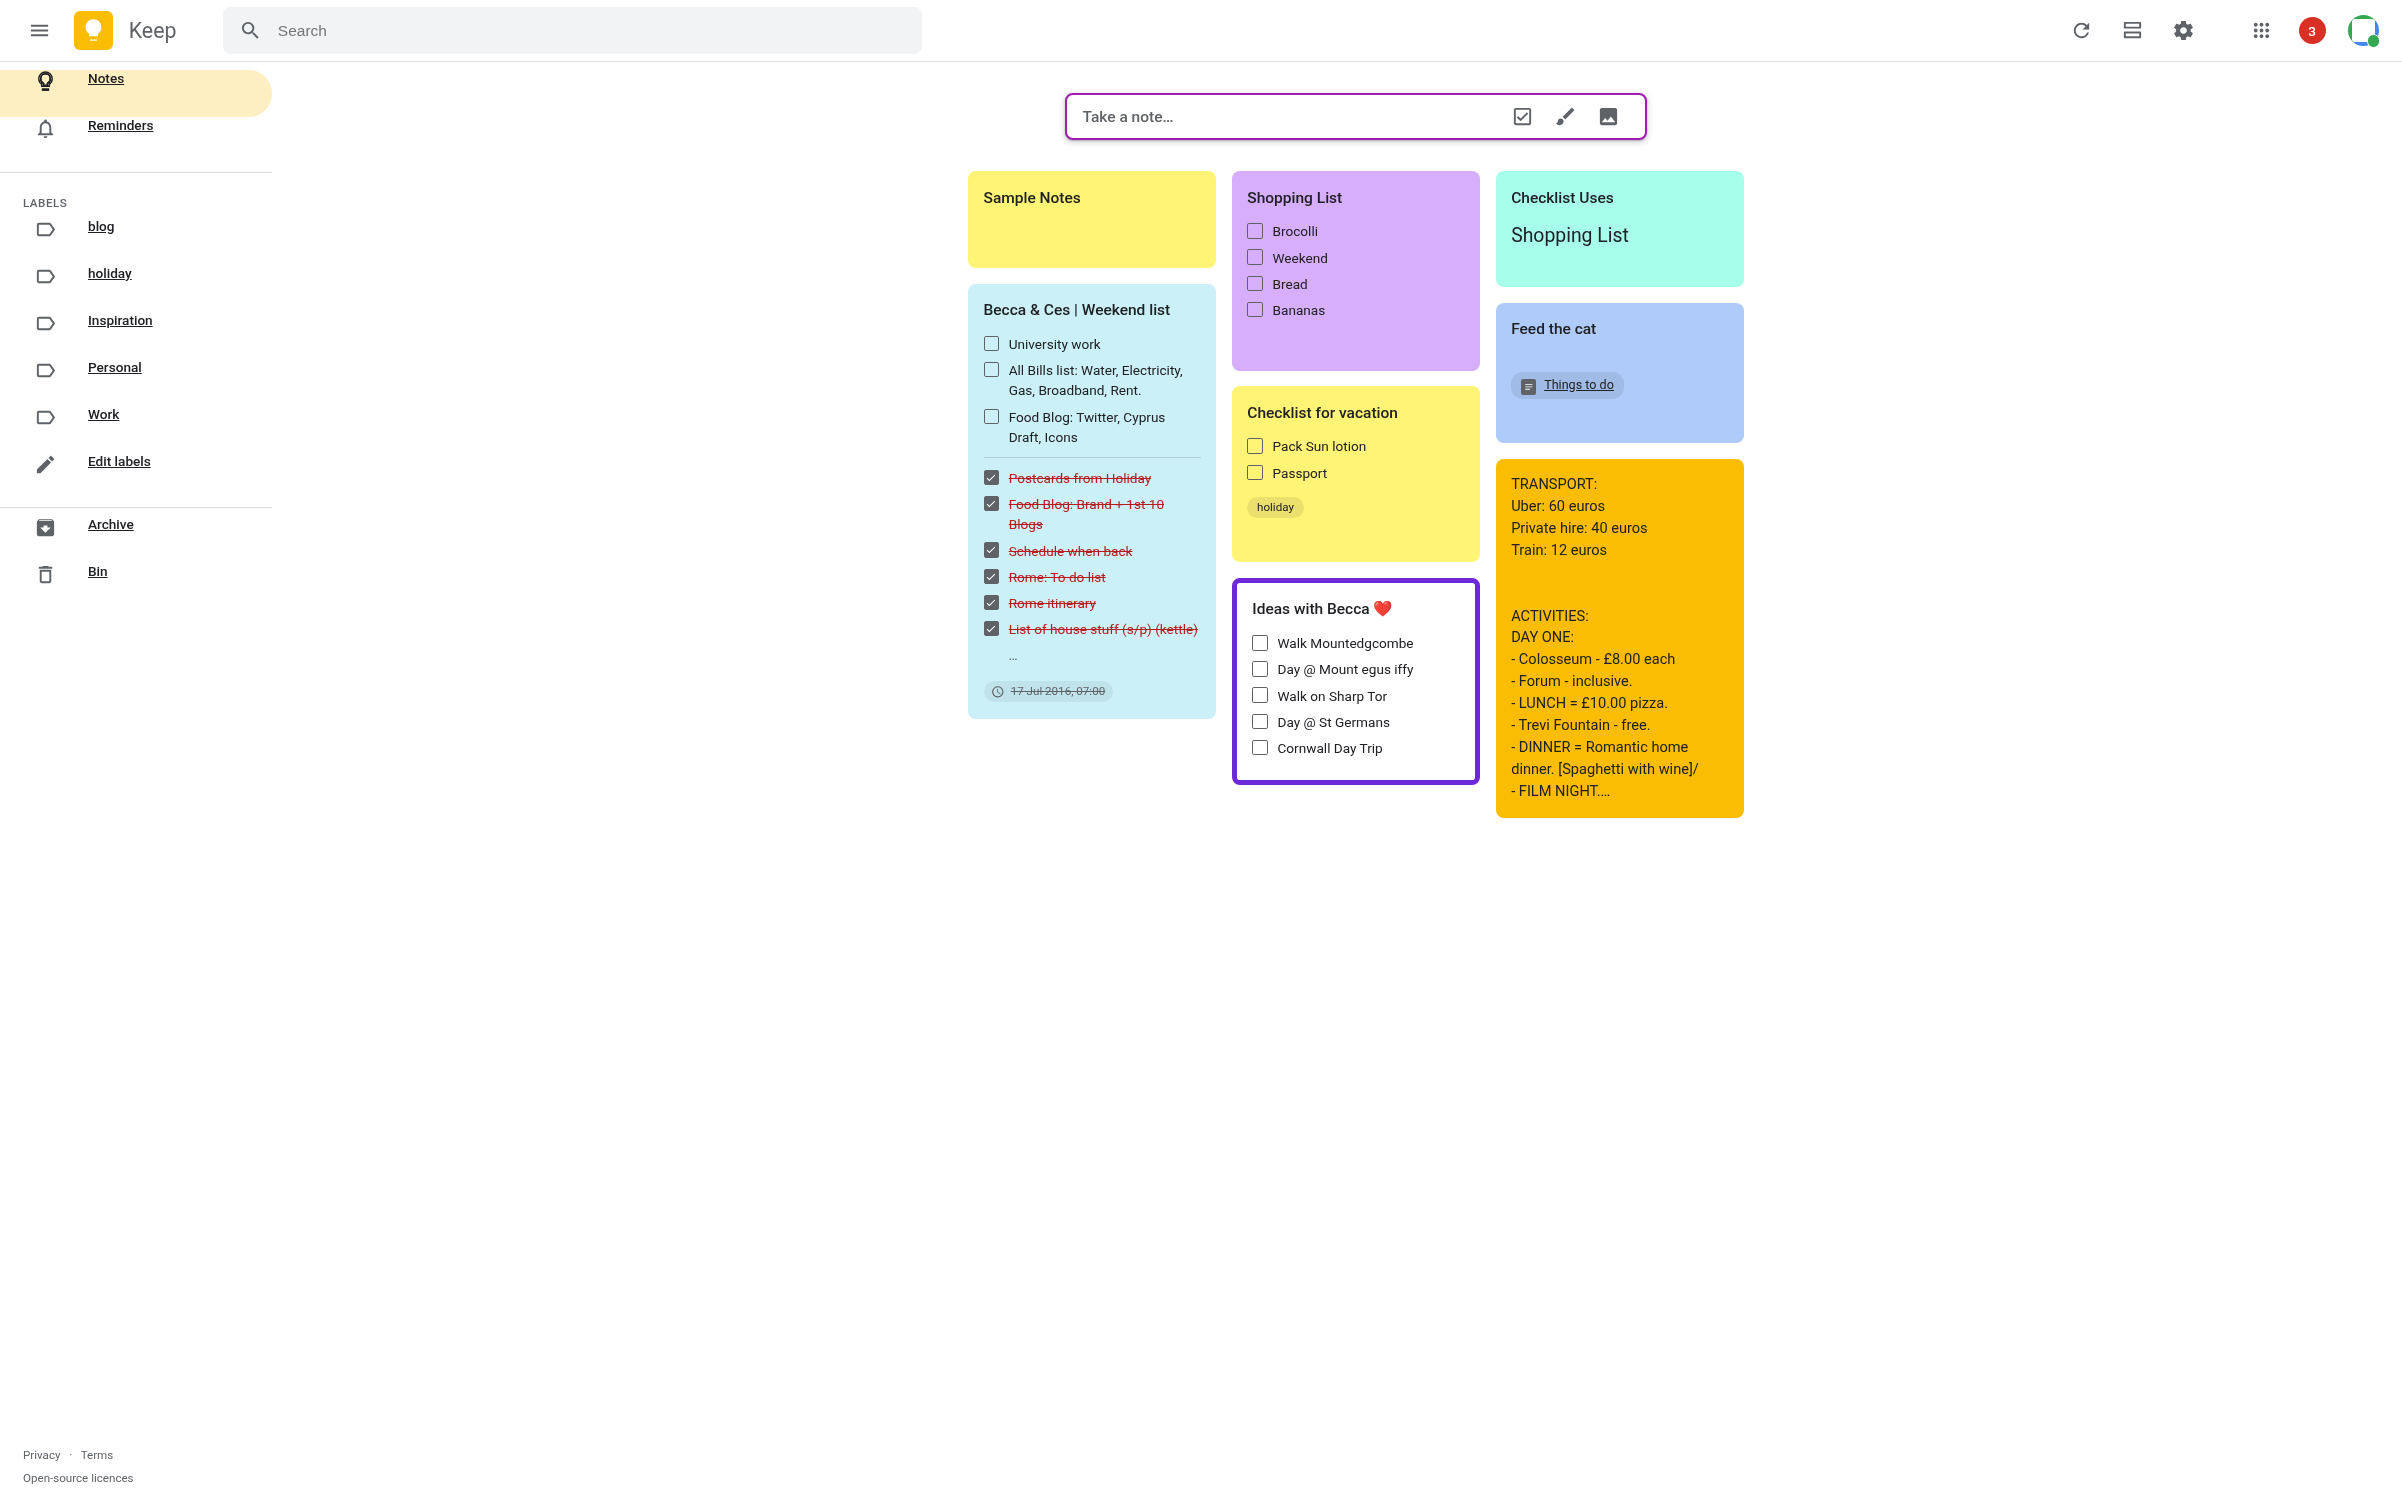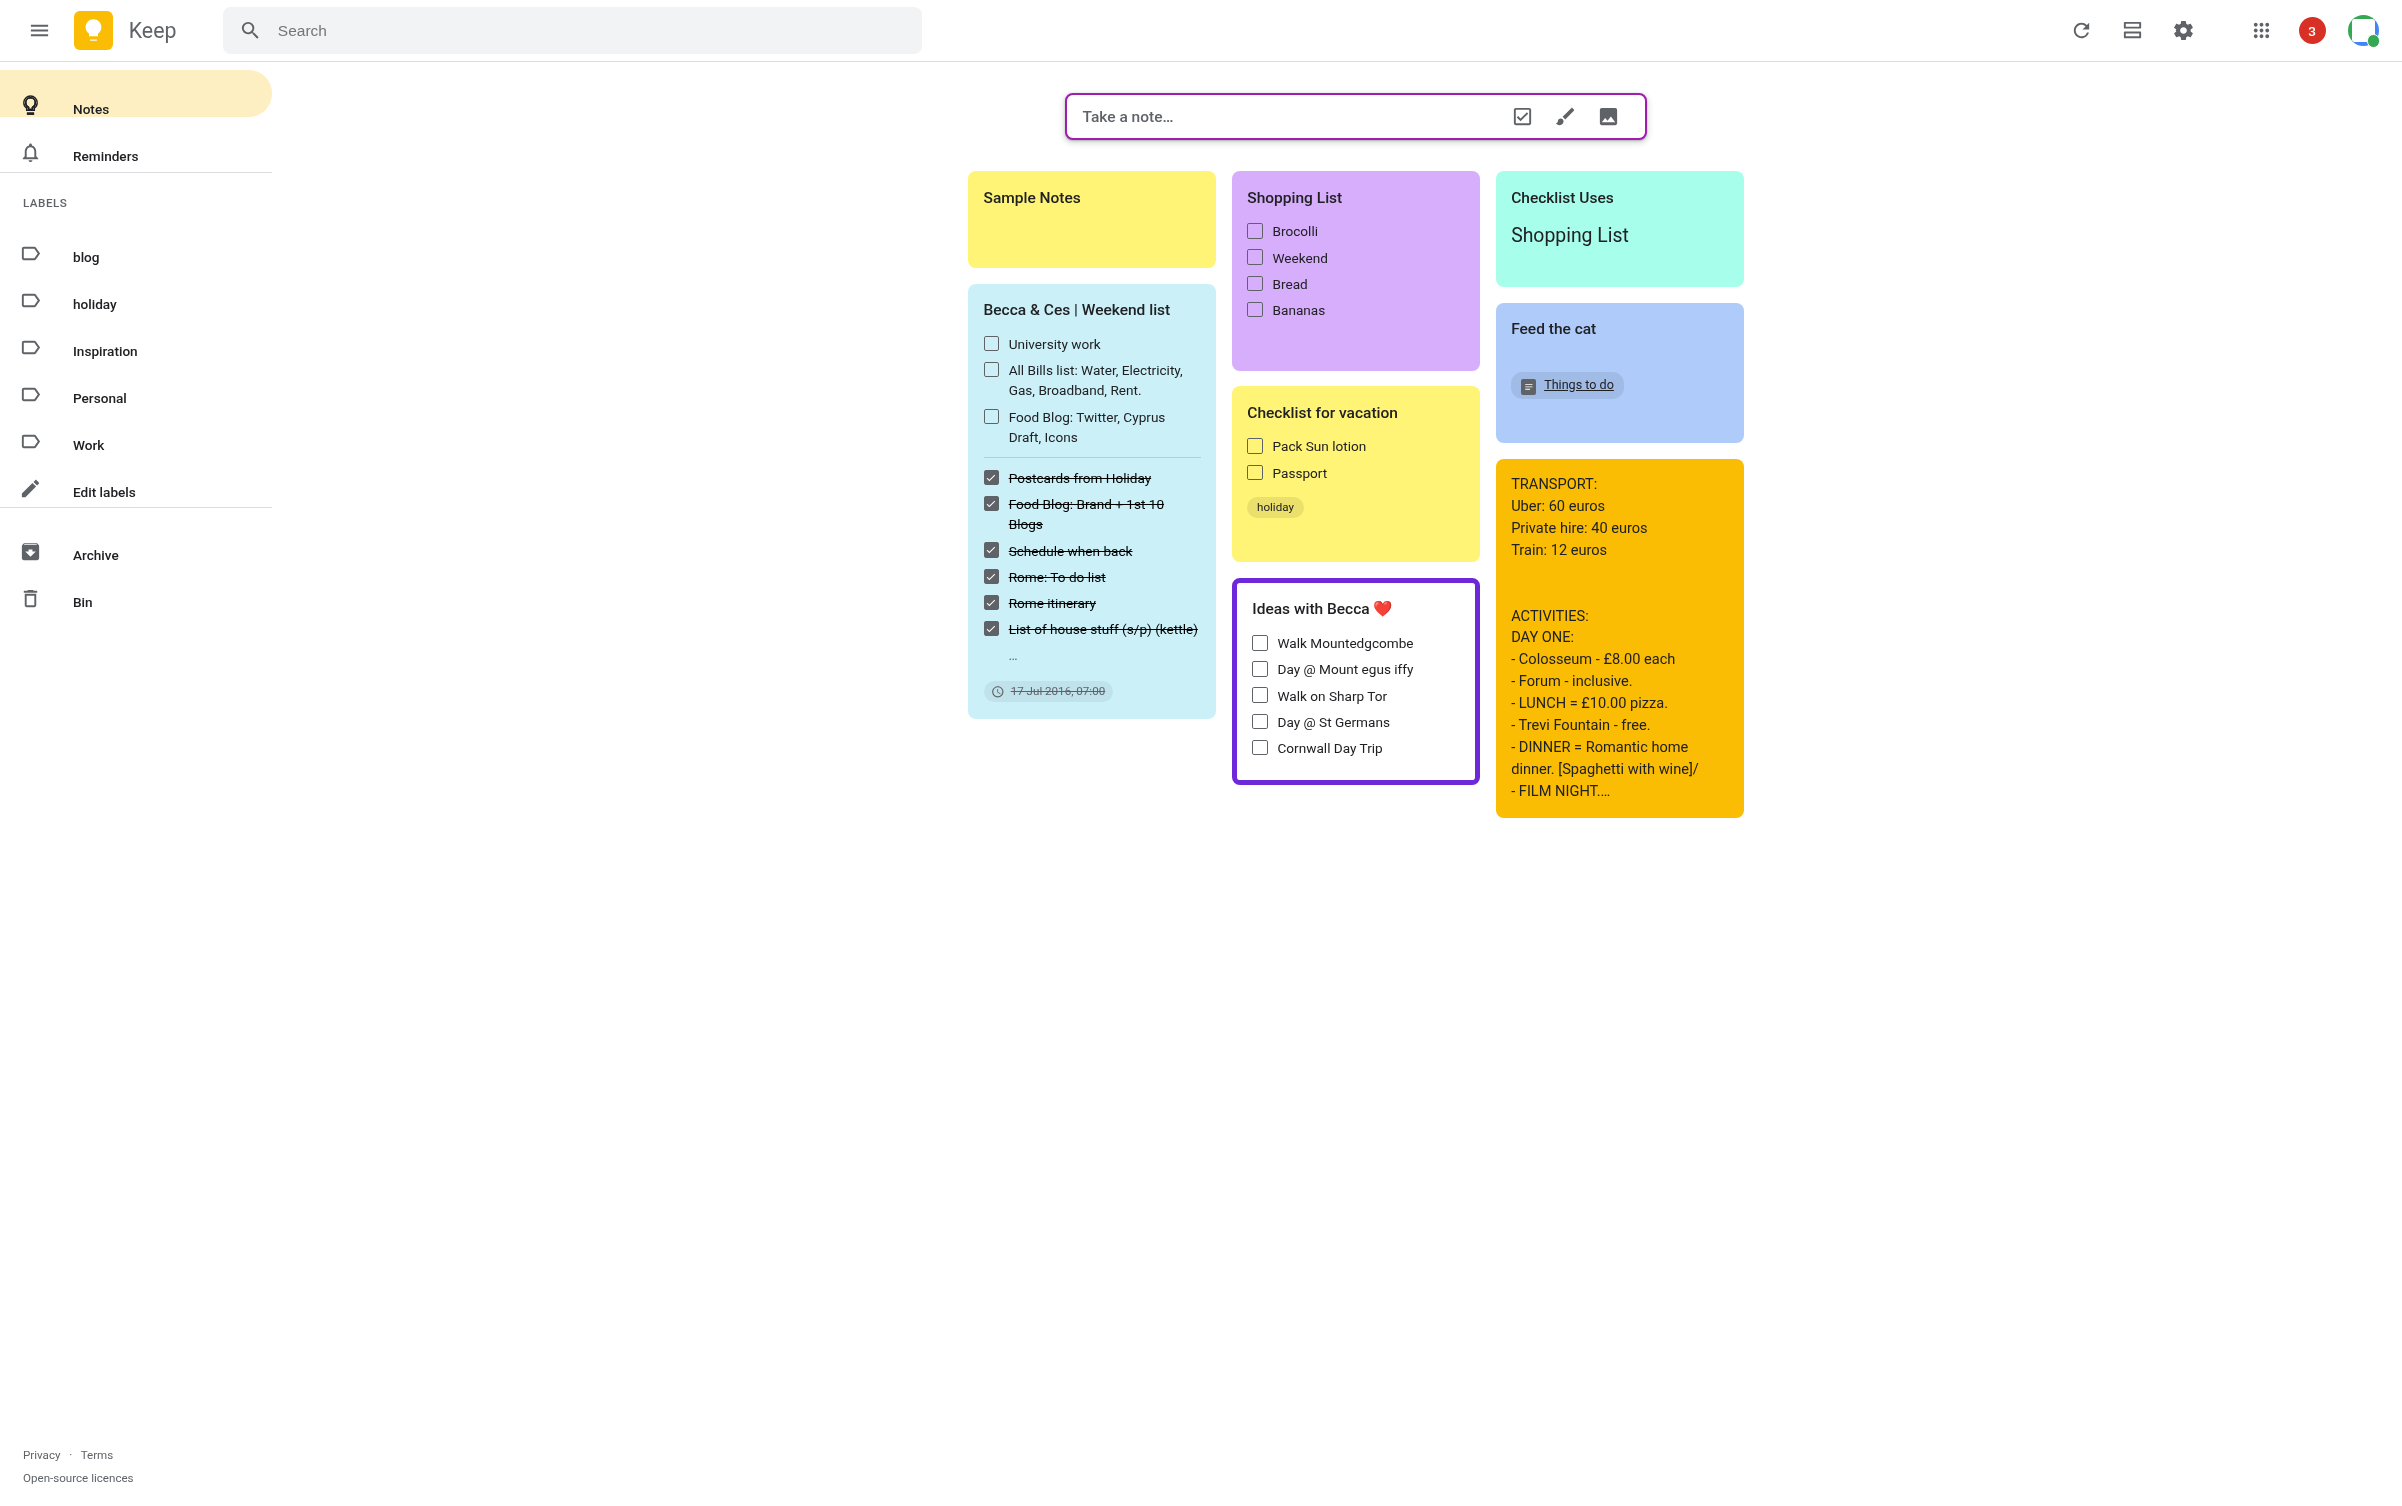--- a/index.html
+++ b/index.html
@@ -101,28 +101,29 @@
     height: calc(100% - 62px);
   }
   .sidebar {
     width: 272px;
     padding-top: 7.8px;
     display: flex;
     flex-direction: column;
   }
   .sidebar-item {
     display: flex;
-    align-items: flex-end;
+    align-items: flex-start;
     height: 47px;
-    padding-left: 19px;
+    padding-left: 34px;
     border-radius: 0 23px 23px 0;
     cursor: pointer;
     color: #202124;
     font-size: 13.6px;
     font-weight: 500;
+    text-decoration: underline;
   }
   .sidebar-item.active { background: #feefc3; }
   .sidebar-item .side-icon {
     width: 23px; height: 23px;
     margin-right: 31px;
     color: #5f6368;
     display: flex; align-items: center; justify-content: center;
   }
   .sidebar-item.active .side-icon { color: #202124; }
   .sidebar-divider { border-top: 1px solid #dadce0; margin: 7.8px 0; }
@@ -193,21 +194,21 @@
   .check-item .box {
     width: 15.5px; height: 15.5px;
     border: 1.9px solid #5f6368;
     border-radius: 1.9px;
     flex-shrink: 0;
     margin-top: 1.9px;
     display: flex; align-items: center; justify-content: center;
   }
   .check-item.done .box { background: #5f6368; }
   .check-item.done .box svg { color: #fff; }
-  .check-item.done .txt { text-decoration: line-through; color: #000000; }
+  .check-item.done .txt { text-decoration: line-through; color: #b91c1c; }
   .check-item .txt { flex: 1; }
   .done-sep { border-top: 1px solid rgba(0,0,0,.12); margin: 9.7px 0; }
   .label-chip {
     display: inline-block;
     background: rgba(0,0,0,.08);
     border-radius: 11.6px;
     padding: 1.9px 9.7px;
     font-size: 11.6px;
     margin-top: 7.8px;
   }

